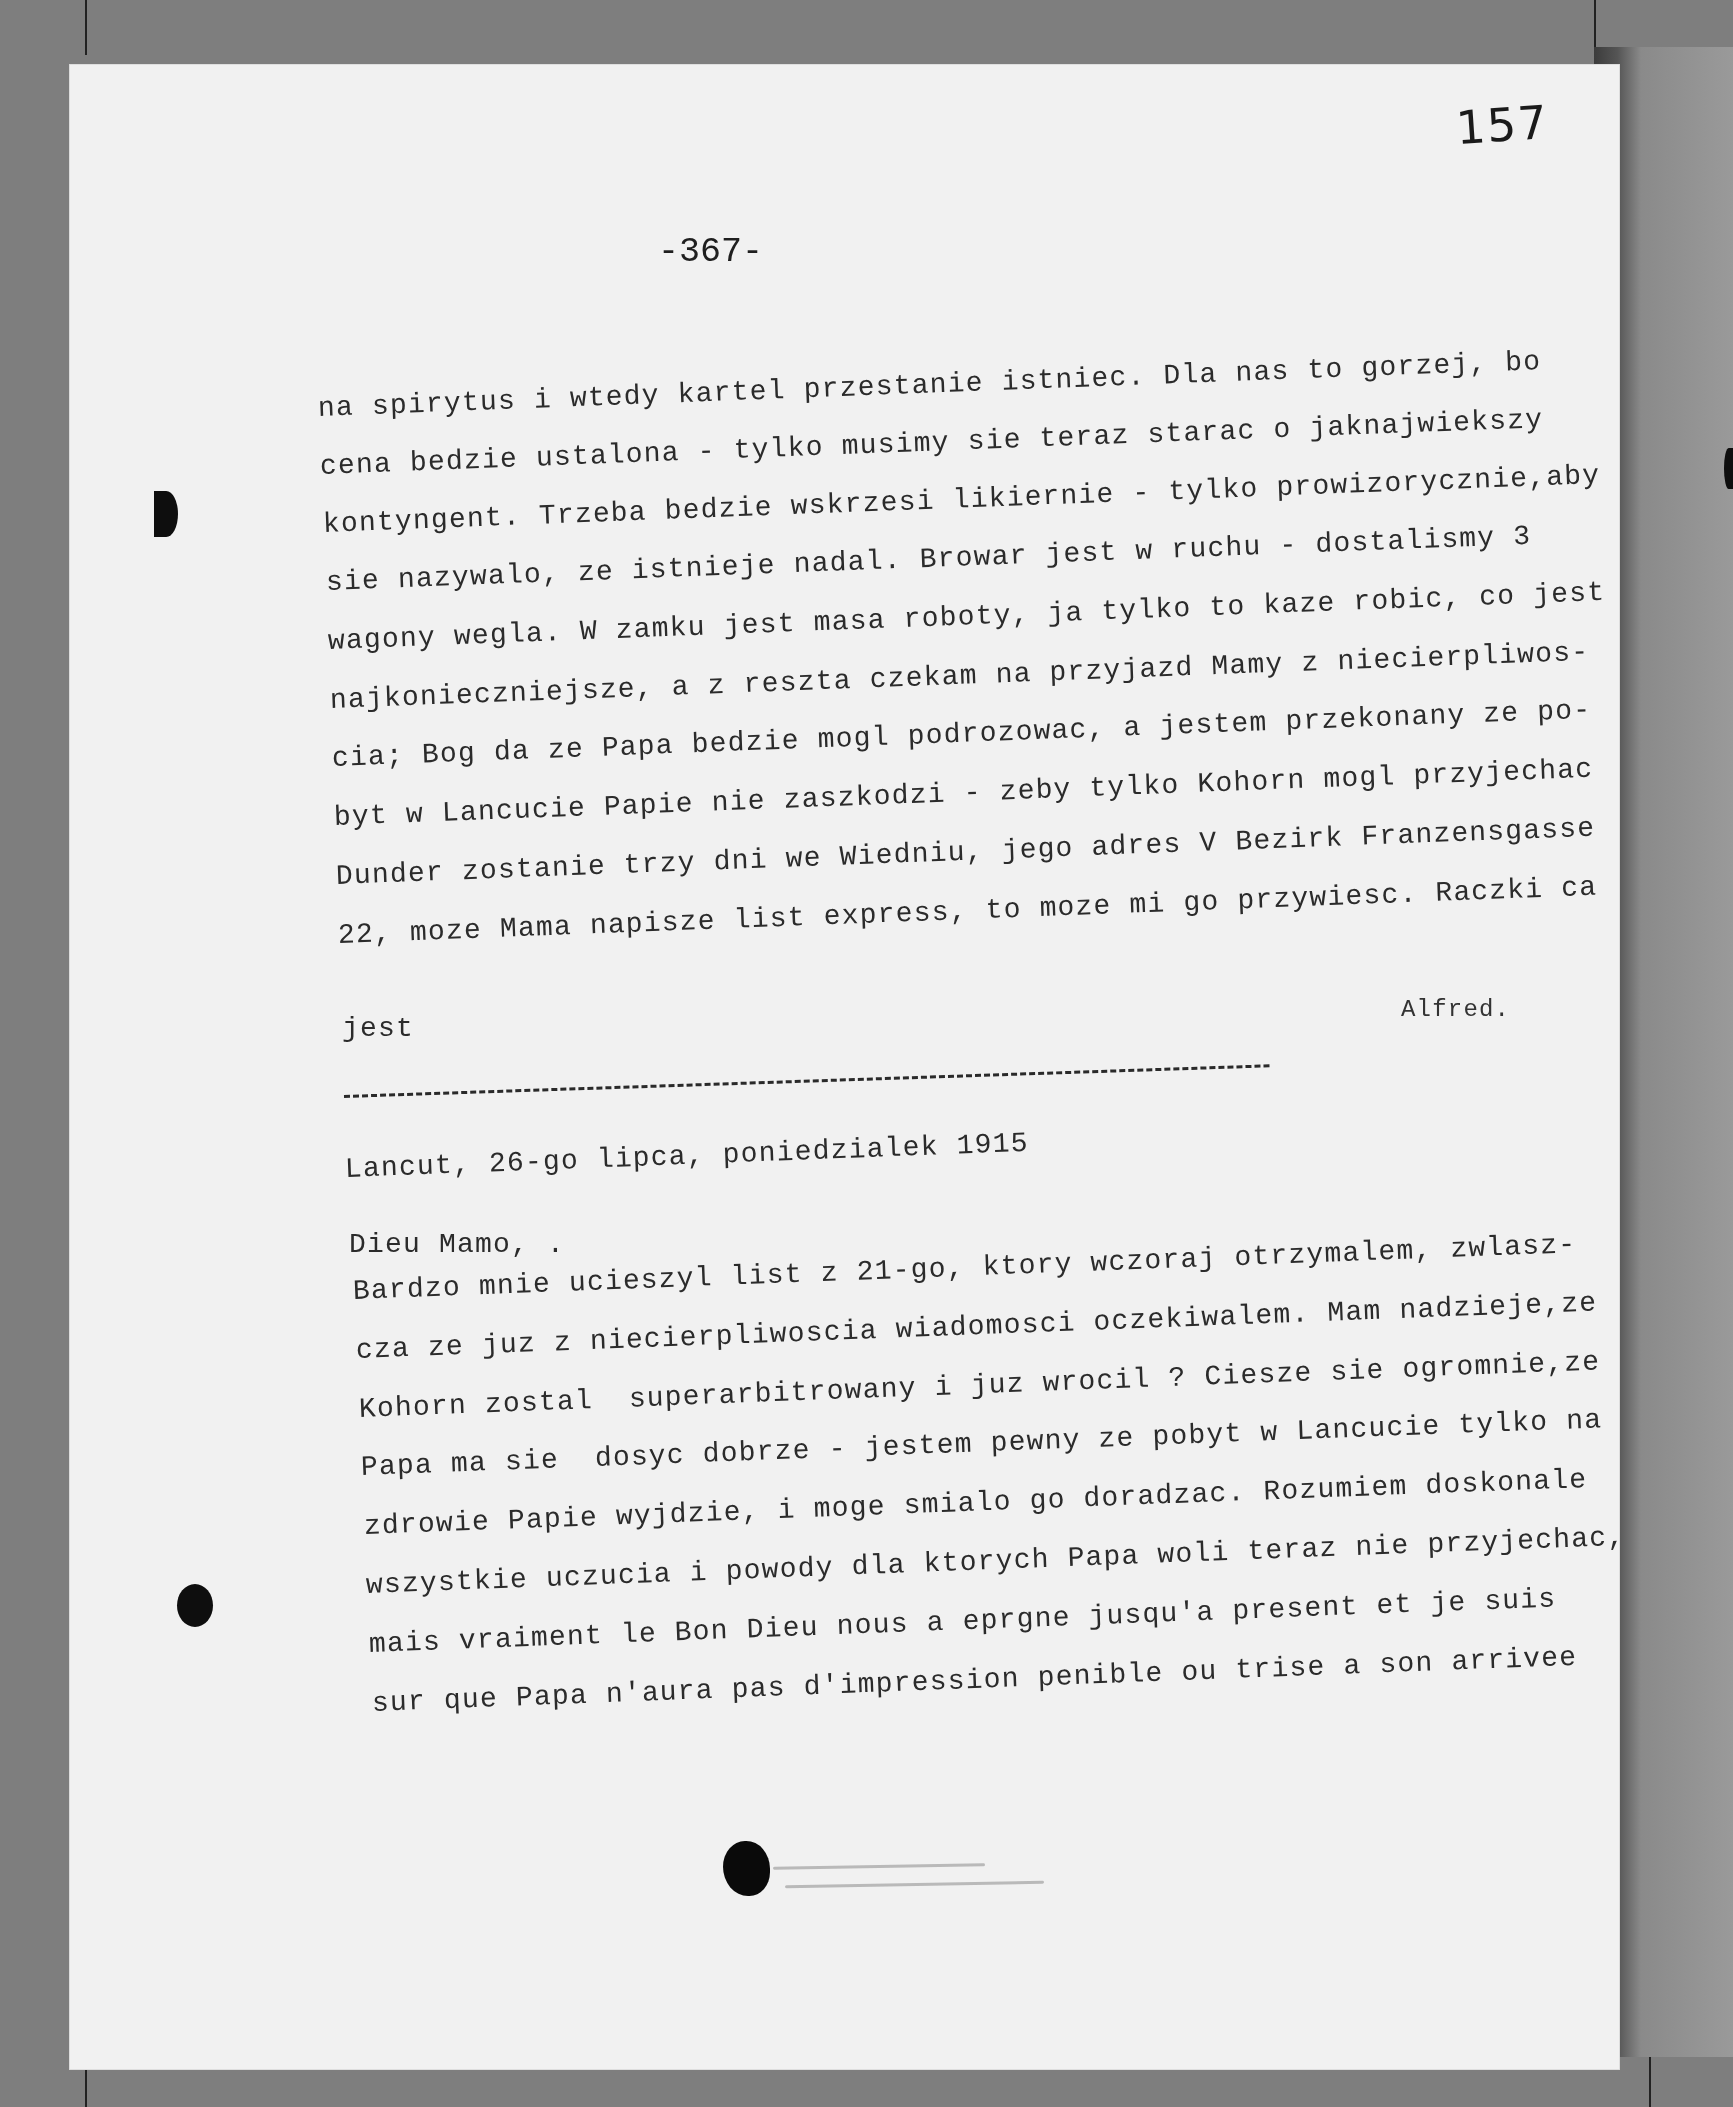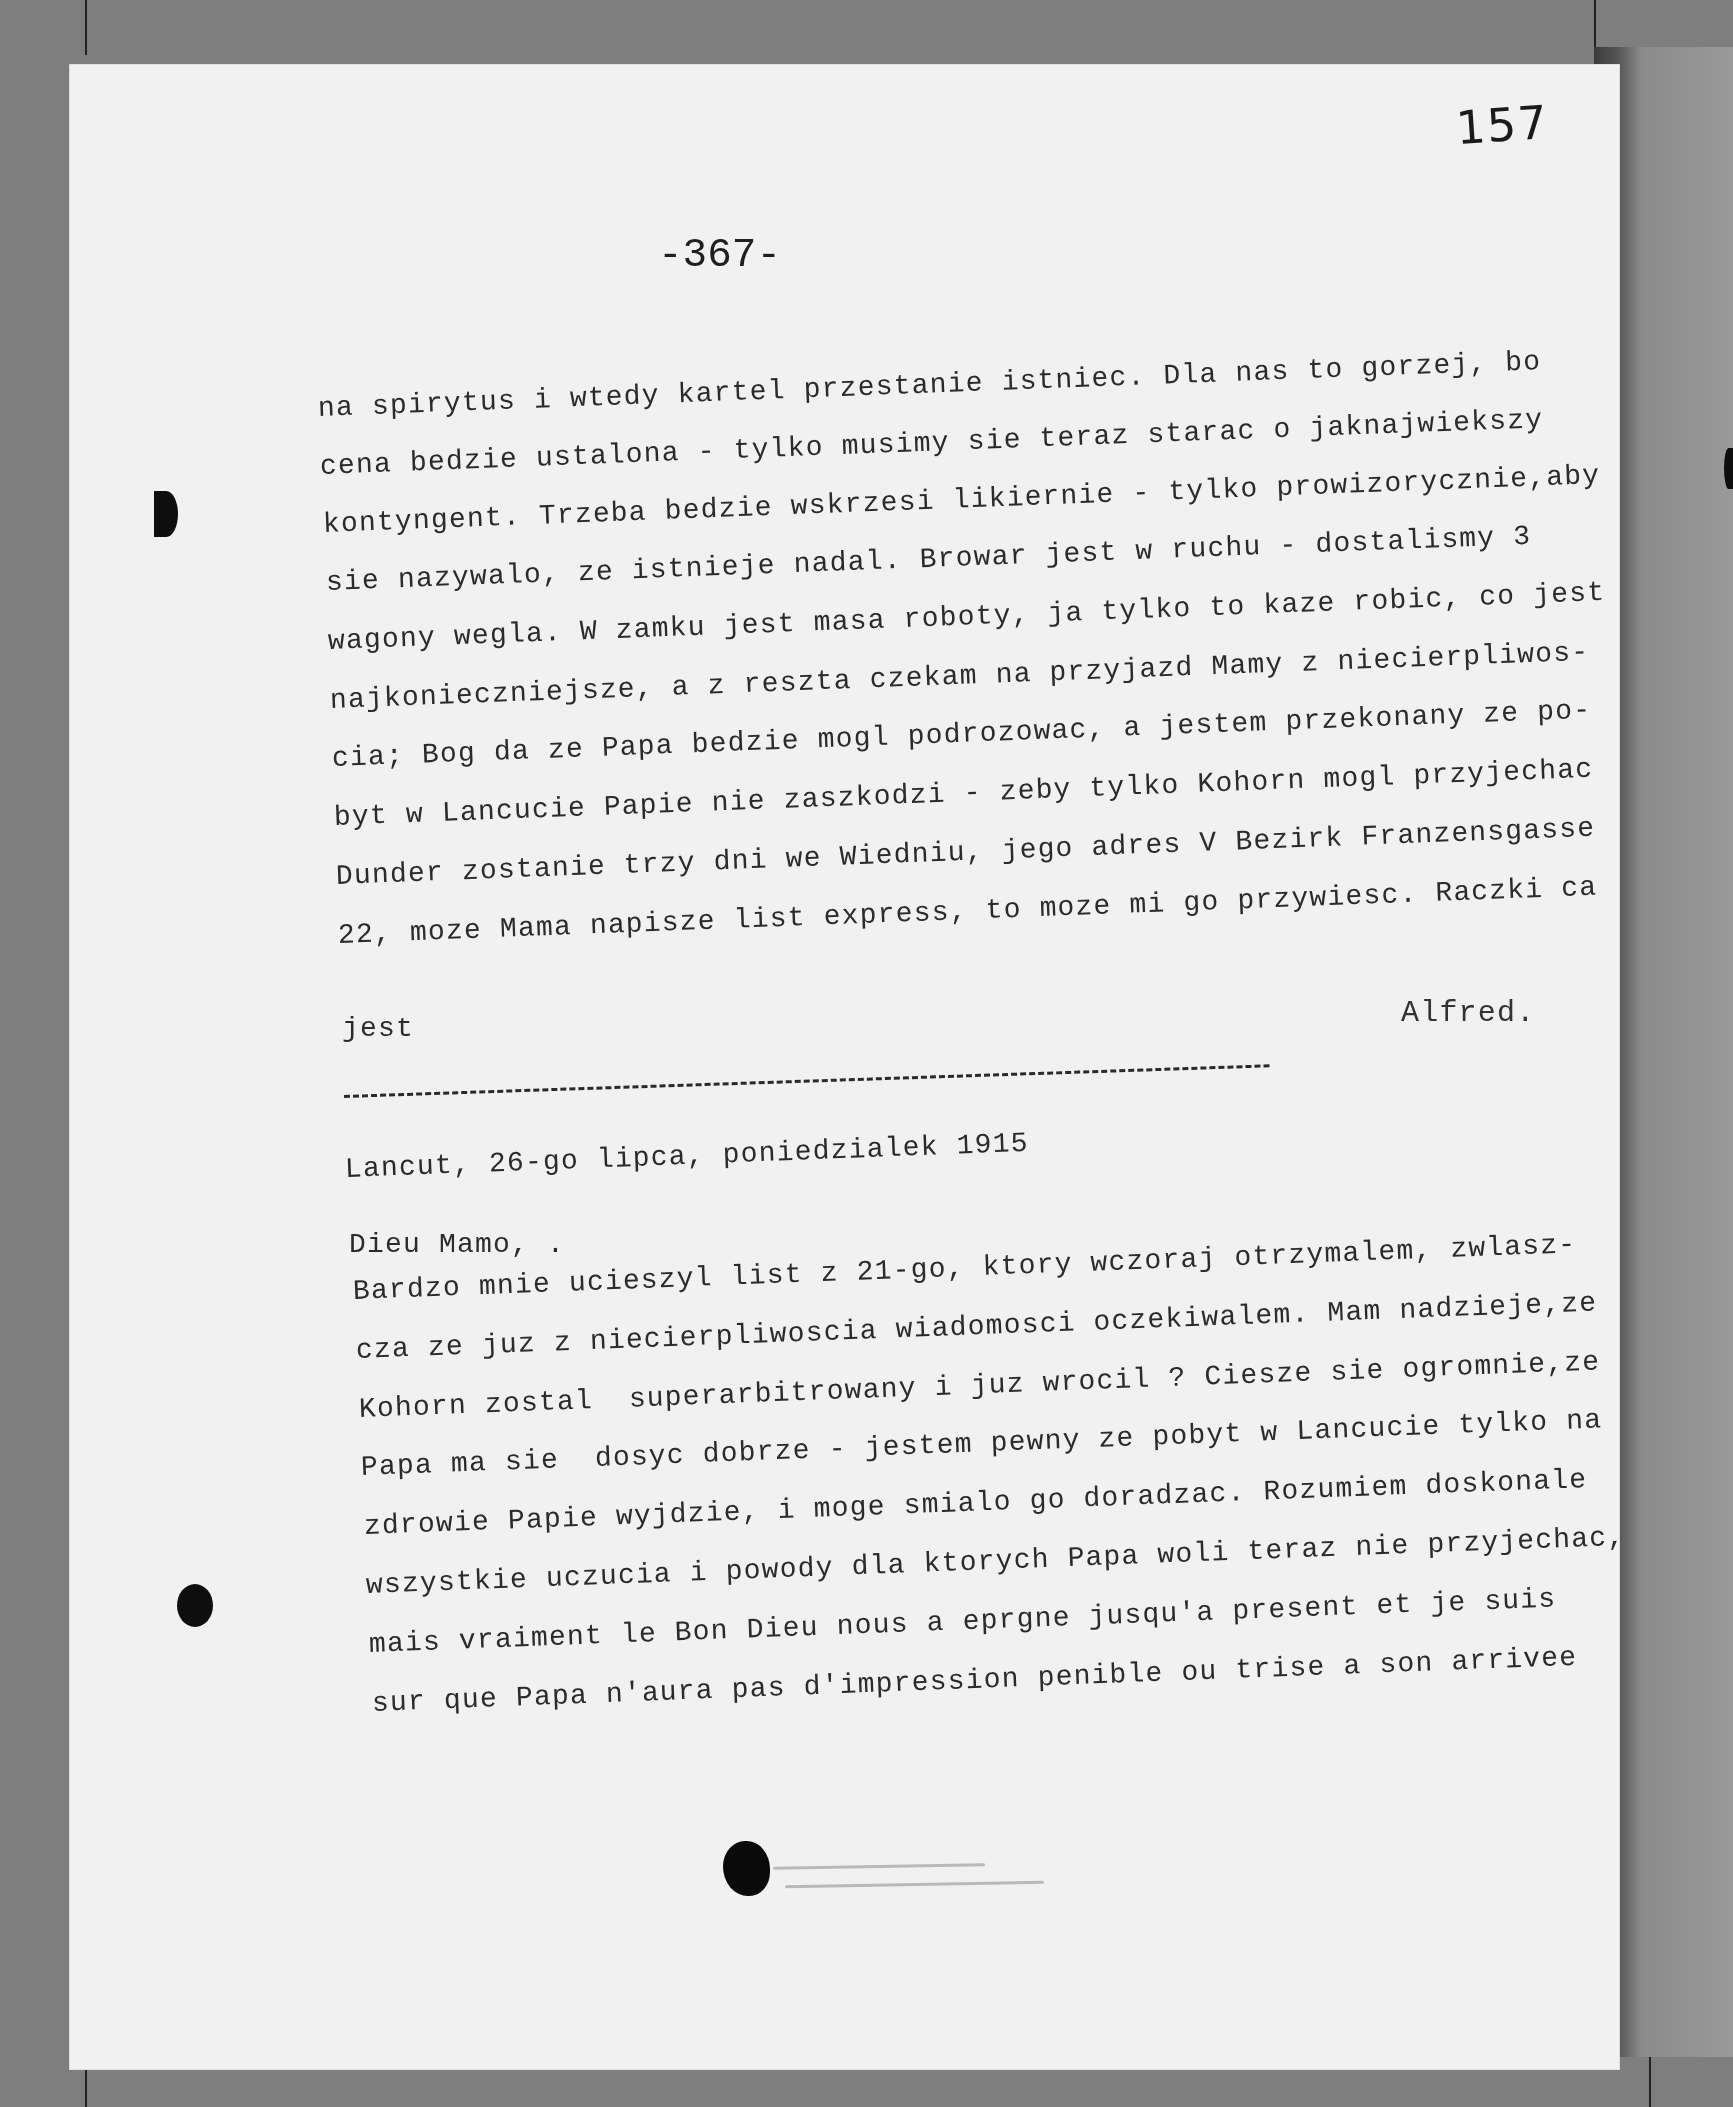--- a/index.html
+++ b/index.html
@@ -20,28 +20,28 @@
     box-shadow: inset 0 0 0 0.8px #d8d8d8;
   }
   .hole { position: absolute; background: #0e0e0e; border-radius: 50%; }
   .folio {
     position: absolute; left: 1456px; top: 98px;
     font-family: "DejaVu Sans", sans-serif; font-size: 46px; color: #1a1a1a;
     transform: rotate(-4deg); letter-spacing: 1.6px;
   }
   .page-number {
     position: absolute; left: 658px; top: 232px;
-    font-size: 41px; color: #1f1f1f;
+    font-size: 35px; color: #1f1f1f;
   }
   .line {
     position: absolute; white-space: pre;
     font-size: 28px; color: #2b2b2b; letter-spacing: 1.2px;
     transform-origin: left center;
   }
-  .sig { position: absolute; white-space: pre; font-size: 30px; color: #333; letter-spacing: 1.2px; }
+  .sig { position: absolute; white-space: pre; font-size: 24px; color: #333; letter-spacing: 1.2px; }
   .separator {
     position: absolute; left: 344px; top: 1095px; width: 926px; height: 0;
     border-top: 3.9px dashed #2a2a2a;
     transform: rotate(-1.9deg); transform-origin: left center;
   }
   .inkblot {
     position: absolute; left: 723px; top: 1841px; width: 47px; height: 55px;
     background: #0a0a0a; border-radius: 48% 52% 45% 55%;
   }
   .inkstreak { position: absolute; height: 3.1px; background: #b9b9b9; border-radius: 1.6px; }

